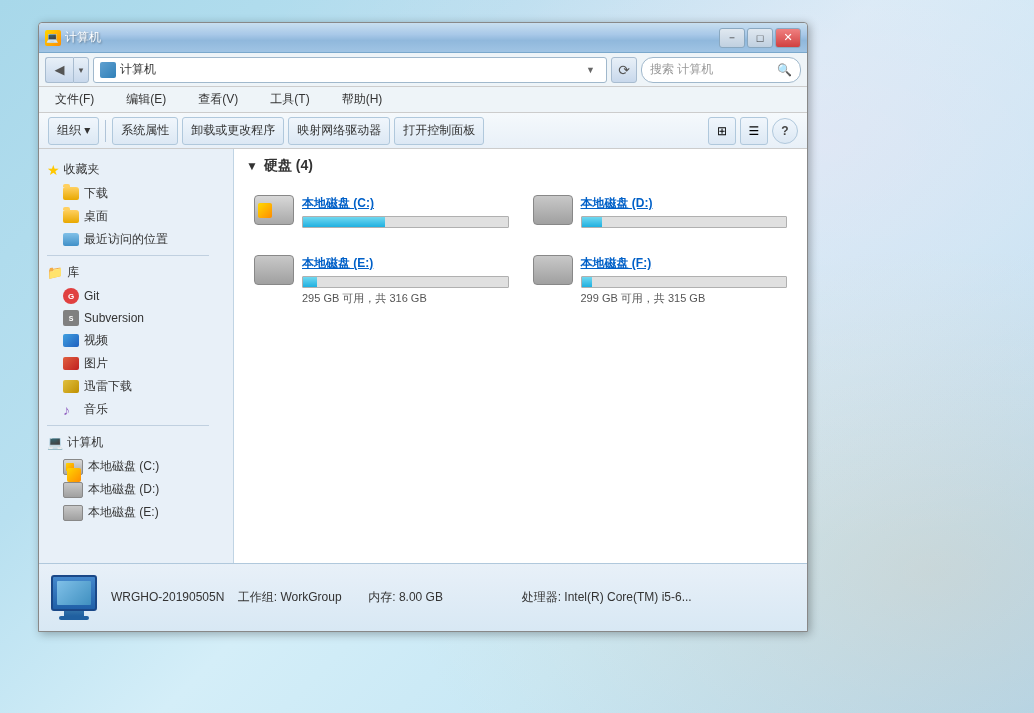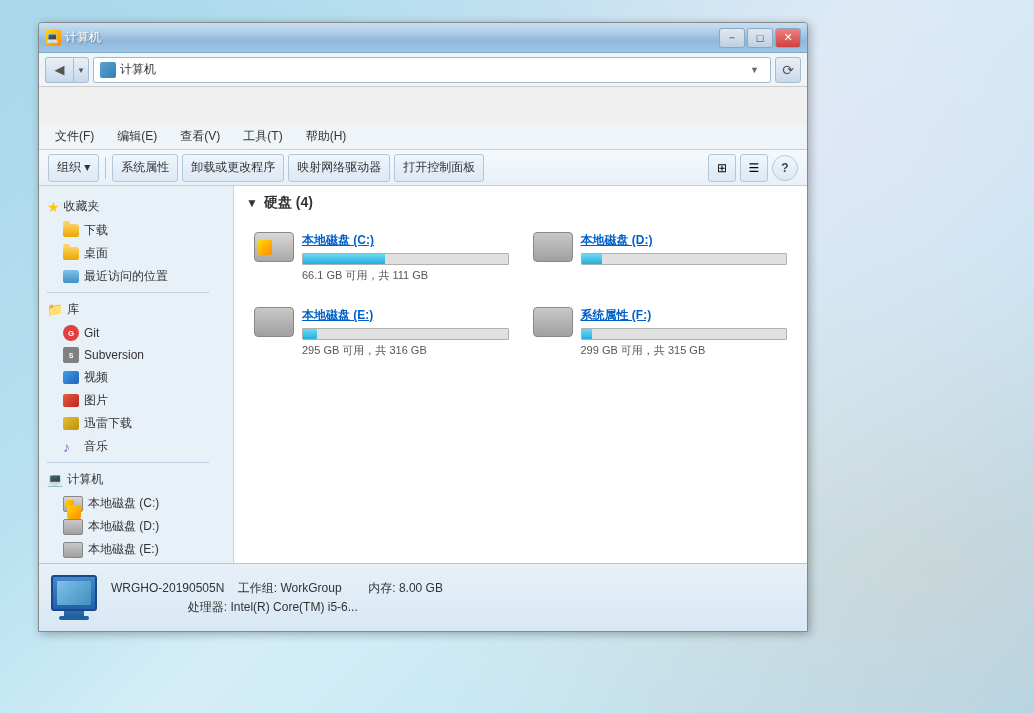--- a/index.html
+++ b/index.html
@@ -158,23 +158,22 @@
     .search-text { flex:1; font-size: 12px; color: #999; }
     .search-icon { font-size: 12px; color: #666; cursor: pointer; }
 
     
     .menu-bar {
       background: #eef4f8;
       height: 26px;
       display: flex;
       align-items: center;
       padding: 0 8px;
-      gap: 7px;
+      gap: 16px;
       border-bottom: 1px solid #ccc;
-      margin-top: 37px;
     }
     .menu-item {
       padding: 3px 8px;
       font-size: 12px;
       color: #333;
       cursor: pointer;
       border-radius: 3px;
     }
 
     
@@ -479,21 +478,21 @@
     }
     .pc-icon-base {
       width: 30px; height: 4px;
       background: #2060a0;
       border-radius: 2px;
       margin: 0 auto;
     }
 
     .status-info {
       display: flex;
-      flex-direction: column;
+      flex-direction: row;
       gap: 2px;
     }
     .status-line {
       font-size: 12px;
       color: #333;
     }
 
     
     .sidebar::-webkit-scrollbar { width: 16px; }
     .sidebar::-webkit-scrollbar-track { background: #e0e8f0; }
@@ -520,20 +519,24 @@
     <div class="nav-btn-group">
       <div class="nav-btn">◀</div>
       <div class="nav-btn">▾</div>
     </div>
     <div class="address-input-wrap">
       <div class="address-icon"></div>
       <span class="address-text">计算机</span>
       <span class="address-dropdown">▼</span>
     </div>
     <div class="refresh-btn">⟳</div>
+    <div class="search-wrap">
+      <span class="search-text">搜索 计算机</span>
+      <span class="search-icon">🔍</span>
+    </div>
   </div>
 
   <div class="menu-bar">
     <div class="menu-item">文件(F)</div>
     <div class="menu-item">编辑(E)</div>
     <div class="menu-item">查看(V)</div>
     <div class="menu-item">工具(T)</div>
     <div class="menu-item">帮助(H)</div>
   </div>
 
@@ -638,21 +641,20 @@
 
       <div class="drive-item">
       <div class="hdd-icon" style="width:40px;height:30px;background:linear-gradient(180deg,#d8d8d8,#a8a8a8);border-radius:4px;border:1px solid #888;position:relative;display:flex;align-items:center;justify-content:center;">
            <div style="position:absolute;left:3px;top:7px;width:14px;height:14px;background:linear-gradient(135deg,#ffd700,#ff8c00);border-radius:2px;"></div>
          </div>
       <div class="drive-info">
         <div class="drive-name">本地磁盘 (C:)</div>
         <div class="drive-bar-wrap">
           <div class="drive-bar-fill" style="width:40%;"></div>
         </div>
-        <div class="drive-size-text">66.1 GB 可用，共 111 GB</div>
       </div>
     </div>
           <div class="drive-item">
       <div style="width:40px;height:30px;background:linear-gradient(180deg,#c8c8c8,#a0a0a0);border-radius:4px;border:1px solid #888;"></div>
       <div class="drive-info">
         <div class="drive-name">本地磁盘 (D:)</div>
         <div class="drive-bar-wrap">
           <div class="drive-bar-fill" style="width:10%;"></div>
         </div>
       </div>
@@ -663,21 +665,21 @@
         <div class="drive-name">本地磁盘 (E:)</div>
         <div class="drive-bar-wrap">
           <div class="drive-bar-fill" style="width:7%;"></div>
         </div>
         <div class="drive-size-text">295 GB 可用，共 316 GB</div>
       </div>
     </div>
           <div class="drive-item">
       <div style="width:40px;height:30px;background:linear-gradient(180deg,#c8c8c8,#a0a0a0);border-radius:4px;border:1px solid #888;"></div>
       <div class="drive-info">
-        <div class="drive-name">系统属性 (F:)</div>
+        <div class="drive-name">本地磁盘 (F:)</div>
         <div class="drive-bar-wrap">
           <div class="drive-bar-fill" style="width:5%;"></div>
         </div>
         <div class="drive-size-text">299 GB 可用，共 315 GB</div>
       </div>
     </div>
         </div>
     </div>
 
   </div>

